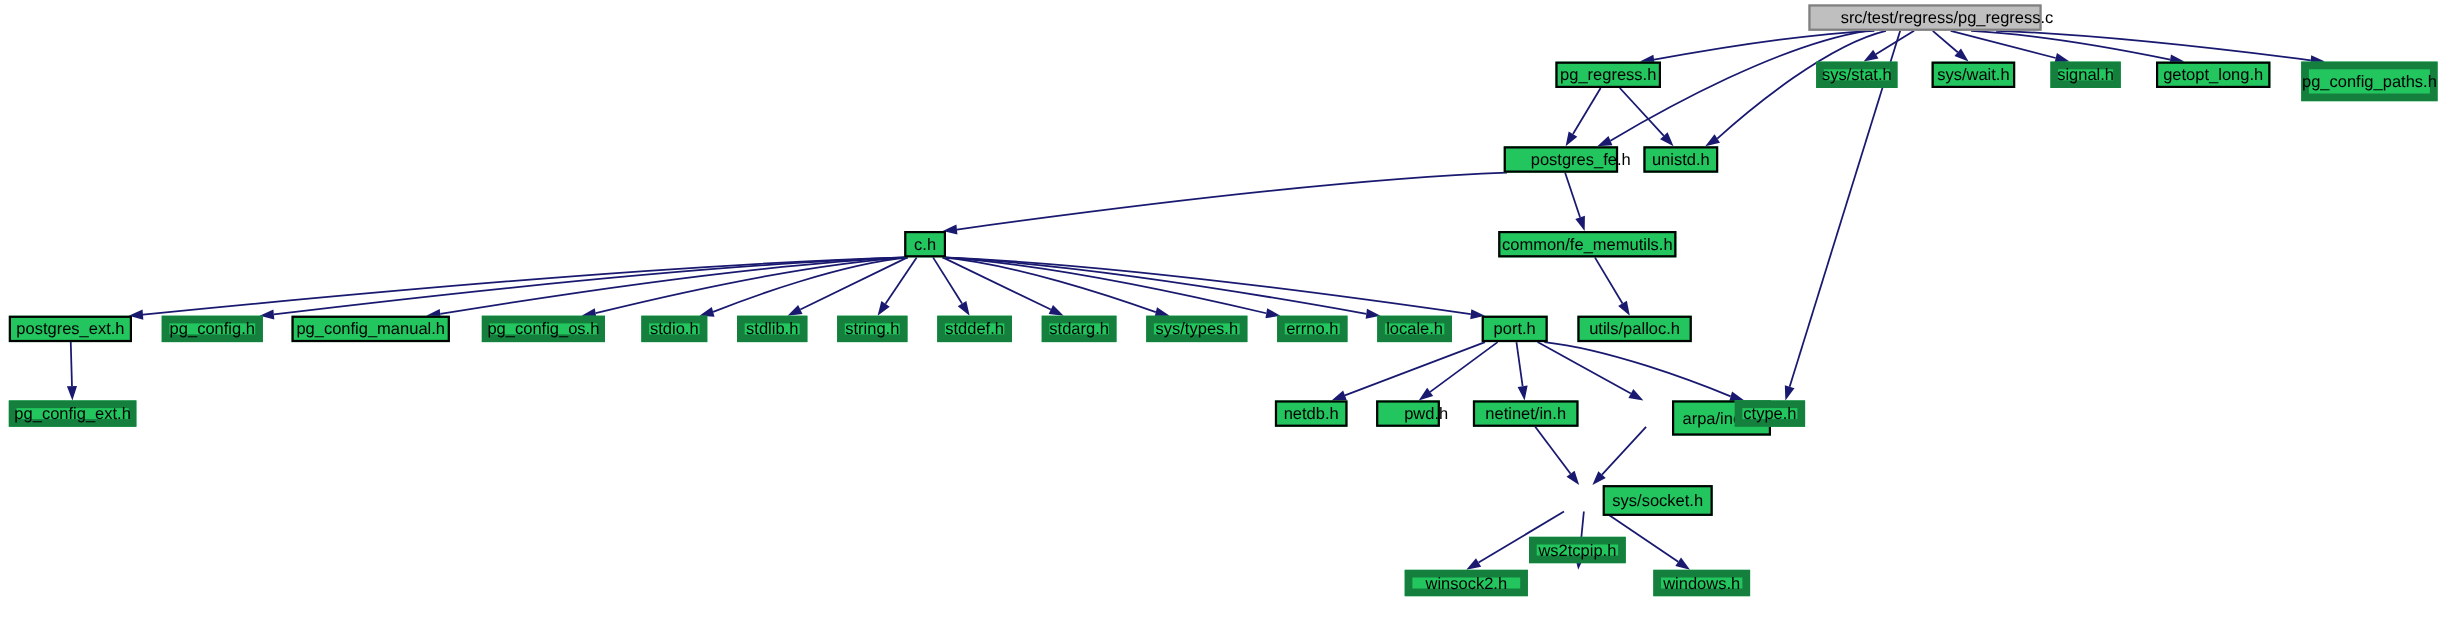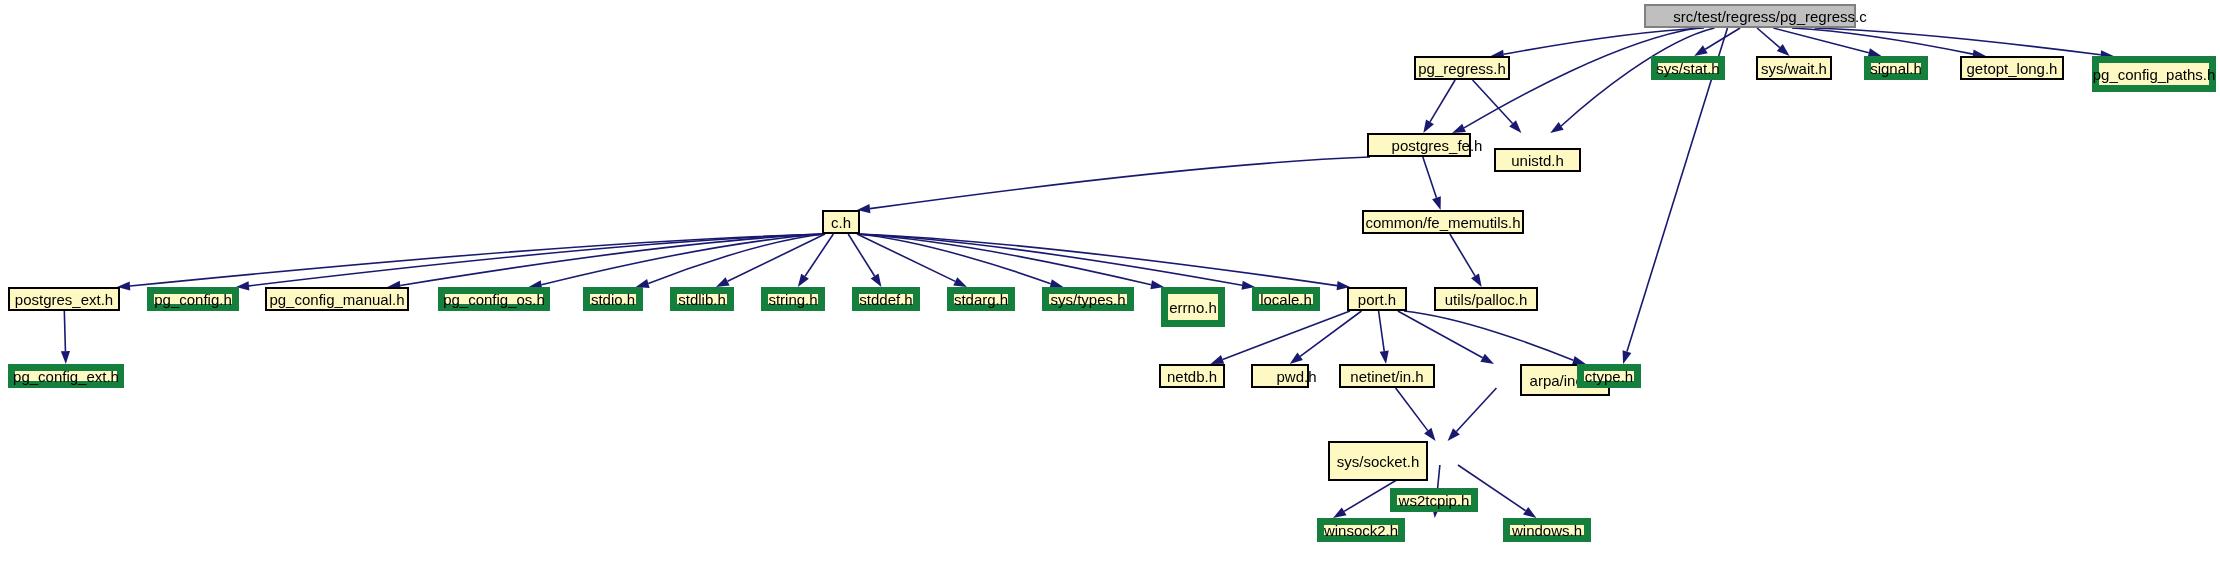--- a/index.html
+++ b/index.html
@@ -3,21 +3,21 @@
 <meta charset="utf-8">
 <style>
   html,body{margin:0;padding:0;background:#ffffff;}
   body{font-family:"Liberation Sans","DejaVu Sans",sans-serif;}
   #graph{position:relative;width:2220px;height:581px;background:#ffffff;overflow:hidden;}
   #edges{position:absolute;left:0;top:0;width:2220px;height:581px;pointer-events:none;}
   .node{
     position:absolute;
     box-sizing:border-box;
     display:flex;align-items:center;justify-content:center;
-    background:#fef9c3;
+    background:#22c55e;
     color:#000000;
     font-size:15px;
     line-height:1;
     white-space:nowrap;
     letter-spacing:0px;
   }
   .node.thin{border:7px solid #15803d;}
   .node.thick{border:2px solid #000000;}
   .node.root{border:2px solid #808080;background:#bfbfbf;padding-left:40px;}
   .node .lbl{pointer-events:none;}
@@ -122,21 +122,21 @@
       </div>
       <div class="node thick" style="left: 1960px; top: 56px; width: 104px; height: 24px;">
         <span class="lbl">getopt_long.h</span>
       </div>
       <div class="node thin" style="left: 2092px; top: 56px; width: 124px; height: 36px;">
         <span class="lbl">pg_config_paths.h</span>
       </div>
       <div class="node thick" style="left: 1367px; top: 133px; width: 104px; height: 24px; padding-left: 36px;">
         <span class="lbl">postgres_fe.h</span>
       </div>
-      <div class="node thick" style="left: 1494px; top: 148px; width: 87px; height: 24px;">
+      <div class="node thick" style="left: 1494px; top: 133px; width: 68px; height: 24px;">
         <span class="lbl">unistd.h</span>
       </div>
       <div class="node thick" style="left: 822px; top: 210px; width: 38px; height: 24px;">
         <span class="lbl">c.h</span>
       </div>
       <div class="node thick" style="left: 1362px; top: 210px; width: 162px; height: 24px;">
         <span class="lbl">common/fe_memutils.h</span>
       </div>
       <div class="node thick" style="left: 8px; top: 287px; width: 112px; height: 24px;">
         <span class="lbl">postgres_ext.h</span>
@@ -161,21 +161,21 @@
       </div>
       <div class="node thin" style="left: 852px; top: 287px; width: 68px; height: 24px;">
         <span class="lbl">stddef.h</span>
       </div>
       <div class="node thin" style="left: 947px; top: 287px; width: 68px; height: 24px;">
         <span class="lbl">stdarg.h</span>
       </div>
       <div class="node thin" style="left: 1042px; top: 287px; width: 92px; height: 24px;">
         <span class="lbl">sys/types.h</span>
       </div>
-      <div class="node thin" style="left: 1161px; top: 287px; width: 64px; height: 40px;">
+      <div class="node thin" style="left: 1161px; top: 287px; width: 64px; height: 24px;">
         <span class="lbl">errno.h</span>
       </div>
       <div class="node thin" style="left: 1252px; top: 287px; width: 68px; height: 24px;">
         <span class="lbl">locale.h</span>
       </div>
       <div class="node thick" style="left: 1347px; top: 287px; width: 60px; height: 24px;">
         <span class="lbl">port.h</span>
       </div>
       <div class="node thick" style="left: 1434px; top: 287px; width: 104px; height: 24px;">
         <span class="lbl">utils/palloc.h</span>
@@ -191,24 +191,24 @@
       </div>
       <div class="node thick" style="left: 1339px; top: 364px; width: 96px; height: 24px;">
         <span class="lbl">netinet/in.h</span>
       </div>
       <div class="node thick" style="left: 1520px; top: 364px; width: 90px; height: 32px;">
         <span class="lbl">arpa/inet.h</span>
       </div>
       <div class="node thin" style="left: 1577px; top: 364px; width: 64px; height: 24px;">
         <span class="lbl">ctype.h</span>
       </div>
-      <div class="node thick" style="left: 1328px; top: 441px; width: 100px; height: 40px;">
+      <div class="node thick" style="left: 1457px; top: 441px; width: 100px; height: 28px;">
         <span class="lbl">sys/socket.h</span>
       </div>
-      <div class="node thin" style="left: 1317px; top: 518px; width: 88px; height: 24px;">
+      <div class="node thin" style="left: 1277px; top: 518px; width: 112px; height: 24px;">
         <span class="lbl">winsock2.h</span>
       </div>
       <div class="node thin" style="left: 1390px; top: 488px; width: 88px; height: 24px;">
         <span class="lbl">ws2tcpip.h</span>
       </div>
       <div class="node thin" style="left: 1503px; top: 518px; width: 88px; height: 24px;">
         <span class="lbl">windows.h</span>
       </div>
     </div>
 </div>

